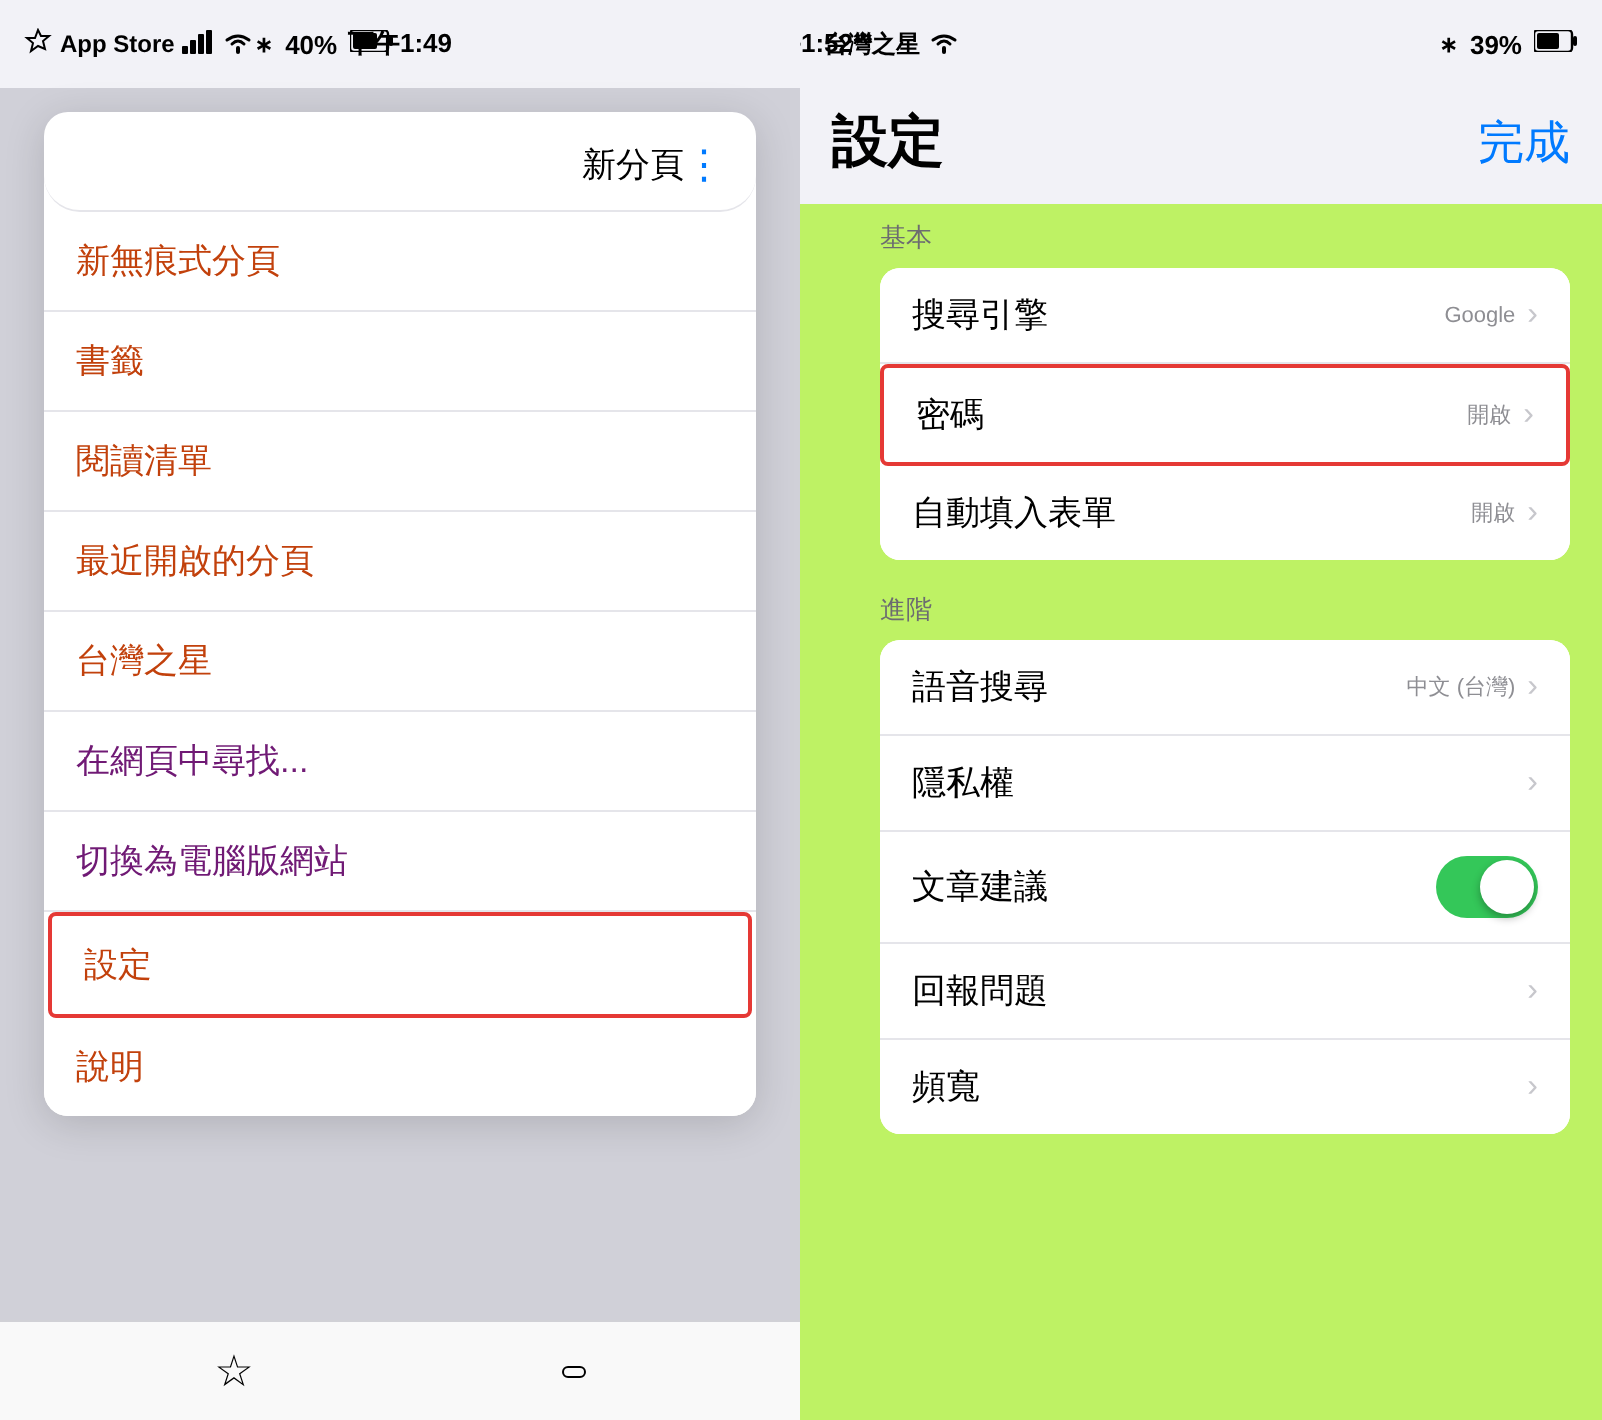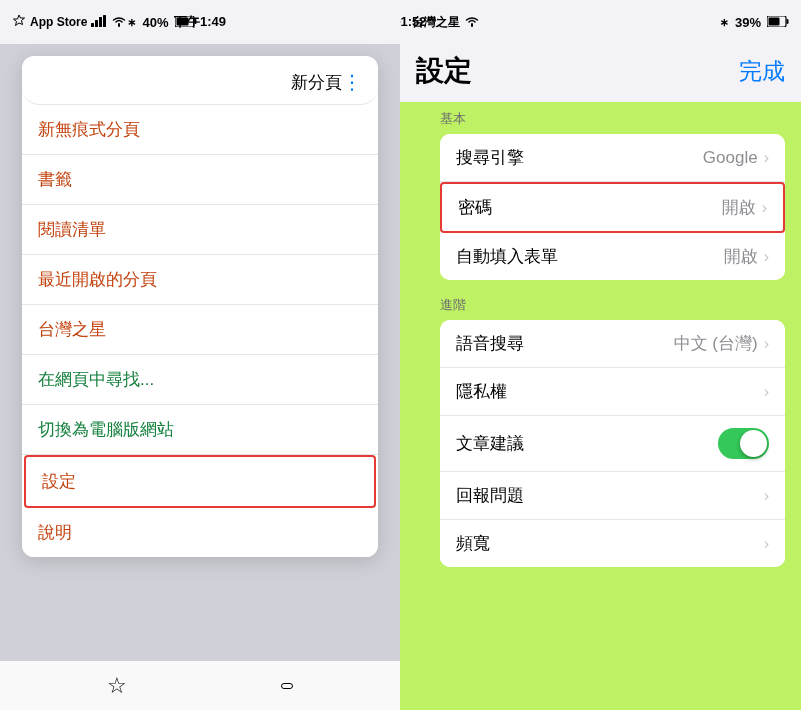--- a/index.html
+++ b/index.html
@@ -76,21 +76,21 @@
       border-bottom: 1px solid #e5e5ea;
       cursor: pointer;
       background: white;
     }
 
     .menu-item:last-child {
       border-bottom: none;
     }
 
     .menu-item.disabled {
-      color: #15803d;
+      color: #701a75;
     }
 
     .left-bottom-bar {
       position: absolute;
       bottom: 0;
       left: 0;
       right: 0;
       height: 50px;
       background: #f9f9f9;
       border-top: 1px solid #d1d1d6;
@@ -185,21 +185,21 @@
       border-bottom: none;
     }
 
     .settings-row-label {
       font-size: 17px;
       color: #000;
       flex: 1;
     }
 
     .settings-row-value {
-      font-size: 17px;
+      font-size: 11px;
       color: #8e8e93;
       margin-right: 6px;
     }
 
     .settings-row-chevron {
       font-size: 16px;
       color: #c7c7cc;
     }
 
     

